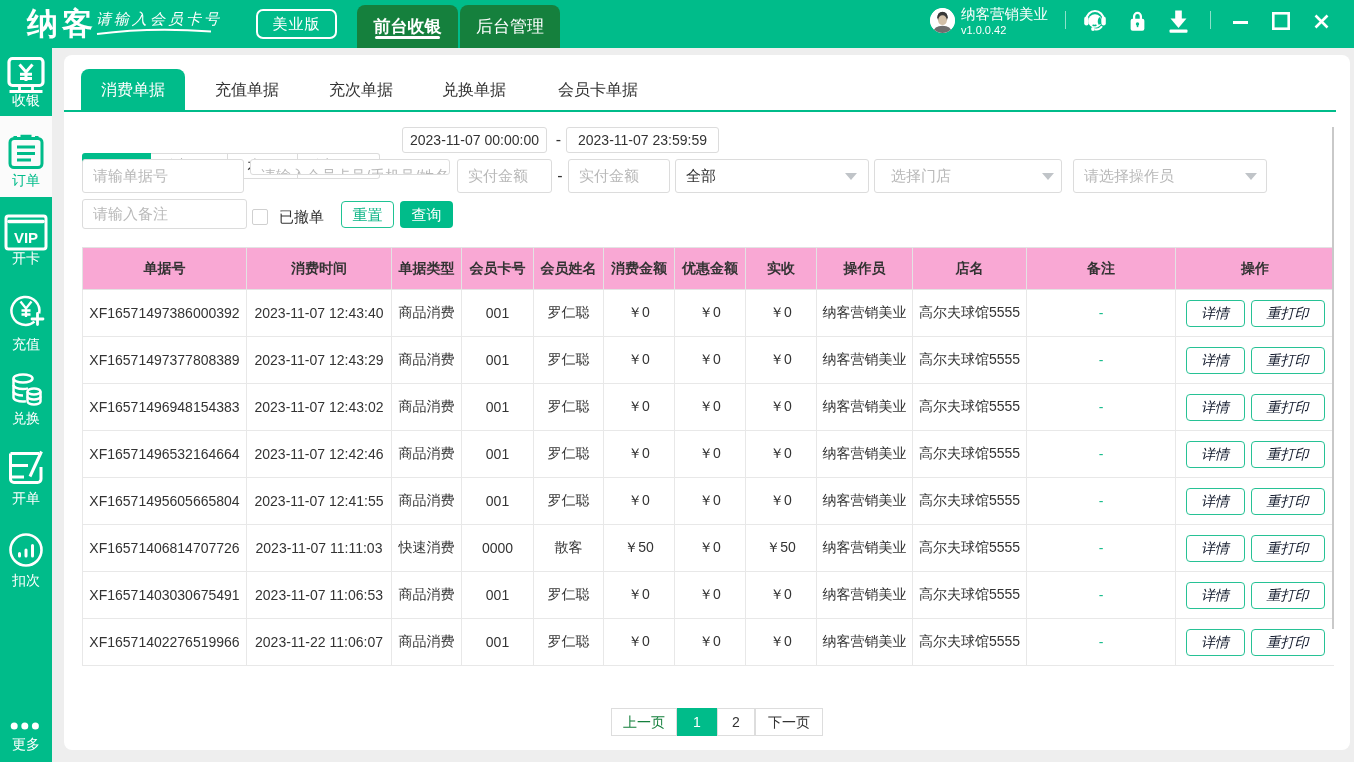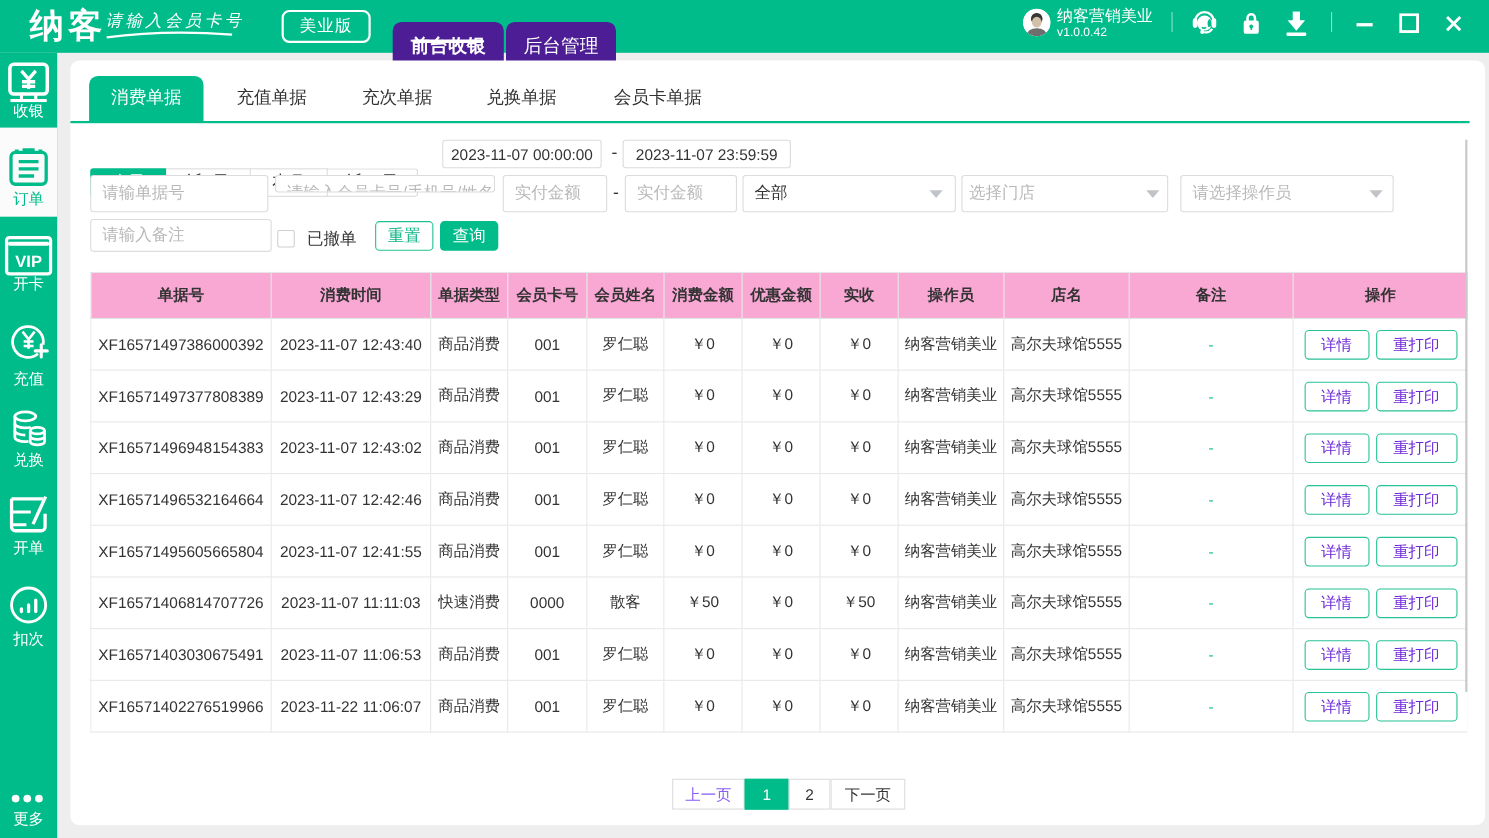--- a/index.html
+++ b/index.html
@@ -4,21 +4,21 @@
 <style>
 * { margin:0; padding:0; box-sizing:border-box; }
 html,body { width:1354px; height:762px; overflow:hidden; font-family:"Liberation Sans", sans-serif; background:#eeeeee; }
 #stage { position:relative; width:1354px; height:762px; }
 
 #topbar { position:absolute; left:0; top:0; width:1354px; height:48px; background:#00bc8a; }
 #logo { position:absolute; left:11px; top:3px; color:#fff; font-weight:bold; font-size:31px; letter-spacing:4px;margin-left:16px; }
 #slogan { position:absolute; left:96px; top:10px; color:#fff; font-size:15px; font-style:italic; letter-spacing:3px; }
 #swoosh { position:absolute; left:95px; top:26px; }
 #verbtn { position:absolute; left:256px; top:9px; width:81px; height:30px; border:2px solid #fff; border-radius:7px; color:#fff; font-size:15px; text-align:center; line-height:26px; letter-spacing:1px; }
-.toptab { position:absolute; top:20px; height:43px; background:#4c1d95; border-radius:8px 8px 0 0; color:#fff; font-size:17px; text-align:center; line-height:43px; }
+.toptab { position:absolute; top:5px; height:43px; background:#15803d; border-radius:8px 8px 0 0; color:#fff; font-size:17px; text-align:center; line-height:43px; }
 #tab1 { left:357px; width:101px; font-weight:bold; }
 #tab1u { position:absolute; left:375px; top:36px; width:65px; height:3px; background:#fff; border-radius:2px; }
 #tab2 { left:460px; width:100px; }
 #avatar { position:absolute; left:930px; top:8px; width:25px; height:25px; border-radius:50%; background:#fff; overflow:hidden; }
 #uname { position:absolute; left:961px; top:5px; color:#fff; font-size:14.5px; }
 #uver { position:absolute; left:961px; top:24px; color:#fff; font-size:11px; }
 .vsep { position:absolute; top:11px; width:1px; height:18px; background:rgba(255,255,255,0.55); }
 .ticon { position:absolute; top:9px; } .ticon svg { display:block; }
 
 #sidebar { position:absolute; left:0; top:48px; width:52px; height:714px; background:#00bc8a; }
@@ -37,21 +37,21 @@
 #ckbox { position:absolute; left:188px; top:154px; width:16px; height:16px; border:1px solid #d0d0d0; border-radius:2px; background:#fff; }
 #cklbl { position:absolute; left:215px; top:153px; font-size:15px; color:#333; }
 #btn-reset { position:absolute; left:277px; top:146px; width:53px; height:27px; border:1px solid #1fc393; color:#0db586; border-radius:4px; font-size:15px; text-align:center; line-height:25px; }
 #btn-query { position:absolute; left:336px; top:146px; width:53px; height:27px; background:#00bc8a; color:#fff; border-radius:4px; font-size:15px; text-align:center; line-height:27px; }
 
 #tablewrap { position:absolute; left:18px; top:192px; width:1252px; height:450px; overflow:hidden; }
 table { border-collapse:collapse; table-layout:fixed; width:1252px; font-size:14px; color:#333; }
 th { background:#f9a8d4; font-weight:bold; height:42px; border:1px solid #e3e3e3; }
 td { height:47px; border:1px solid #e8e8e8; text-align:center; }
 td.rem { color:#1bbd8d; }
-.rowbtn { display:inline-block; height:27px; border:1px solid #27c295; border-radius:4px; color:#6d28d9; font-size:14px; line-height:25px; text-align:center; }
+.rowbtn { display:inline-block; height:27px; border:1px solid #27c295; border-radius:4px; color:#0f172a; font-size:14px; line-height:25px; text-align:center;font-style:italic; }
 
 #sbar { position:absolute; left:1268px; top:72px; width:2px; height:502px; background:#c9c9c9; }
 
 #pager { position:absolute; left:547px; top:653px; height:28px; font-size:14px; }
 .pg { position:absolute; top:0; height:28px; border:1px solid #ddd; background:#fff; color:#333; text-align:center; line-height:26px; }
 </style>
 </head>
 <body>
 <div id="stage">
 
@@ -210,21 +210,21 @@
     <div style="position:absolute; left:487px; top:72px; width:15px; text-align:center; line-height:26px; color:#333;">-</div>
     <div class="inp dark" style="left:502px; top:72px; width:153px; height:26px; text-align:center; line-height:24px; font-size:14px;">2023-11-07 23:59:59</div>
 
     <div class="inp" style="left:18px; top:104px; width:162px; height:34px; line-height:32px; padding-left:10px;">请输单据号</div>
     <div class="inp" style="left:186px; top:104px; width:200px; height:16px; line-height:32px; padding-left:10px;">请输入会员卡号/手机号/姓名</div>
     <div class="inp" style="left:393px; top:104px; width:95px; height:34px; line-height:32px; padding-left:10px;">实付金额</div>
     <div style="position:absolute; left:488px; top:104px; width:16px; text-align:center; line-height:34px; color:#333;">-</div>
     <div class="inp" style="left:504px; top:104px; width:102px; height:34px; line-height:32px; padding-left:10px;">实付金额</div>
     <div class="inp dark" style="left:611px; top:104px; width:194px; height:34px; line-height:32px; padding-left:10px;">全部</div>
     <div class="caret" style="left:781px; top:118px;"></div>
-    <div class="inp" style="left:810px; top:104px; width:188px; height:34px; line-height:32px; padding-left:6px;">选择门店</div>
+    <div class="inp" style="left:810px; top:104px; width:188px; height:34px; line-height:32px; padding-left:16px;">选择门店</div>
     <div class="caret" style="left:978px; top:118px;"></div>
     <div class="inp" style="left:1009px; top:104px; width:194px; height:34px; line-height:32px; padding-left:10px;">请选择操作员</div>
     <div class="caret" style="left:1181px; top:118px;"></div>
 
     <div class="inp" style="left:18px; top:144px; width:165px; height:30px; line-height:28px; padding-left:10px;">请输入备注</div>
     <div id="ckbox"></div>
     <div id="cklbl">已撤单</div>
     <div id="btn-reset">重置</div>
     <div id="btn-query">查询</div>
 
@@ -369,19 +369,19 @@
               <td>纳客营销美业</td>
               <td>高尔夫球馆5555</td>
               <td class="rem">-</td>
               <td><span class="rowbtn" style="width:59px;">详情</span><span class="rowbtn" style="width:74px; margin-left:6px;">重打印</span></td>
             </tr>
           </tbody>
         </table>
       </div>
     <div id="sbar"></div>
     <div id="pager">
-        <div class="pg" style="left:0px; width:66px; color:#8b5cf6;">上一页</div>
+        <div class="pg" style="left:0px; width:66px; color:#15803d;">上一页</div>
       <div class="pg" style="left:66px; width:40px; background:#00bc8a; color:#fff; border-color:#00bc8a;">1</div>
       <div class="pg" style="left:106px; width:38px;">2</div>
       <div class="pg" style="left:144px; width:68px;">下一页</div>
       </div>
   </div>
 </div>
 
 </body></html>

